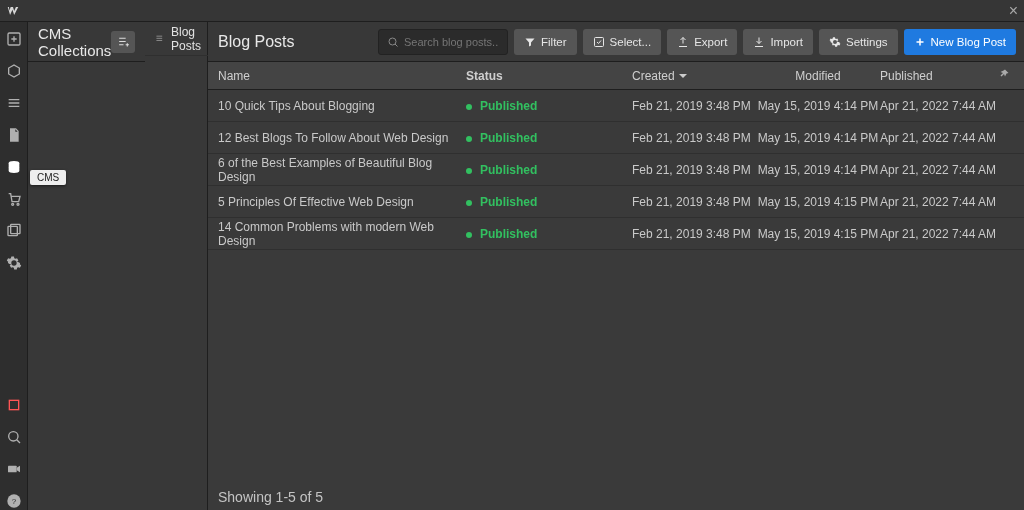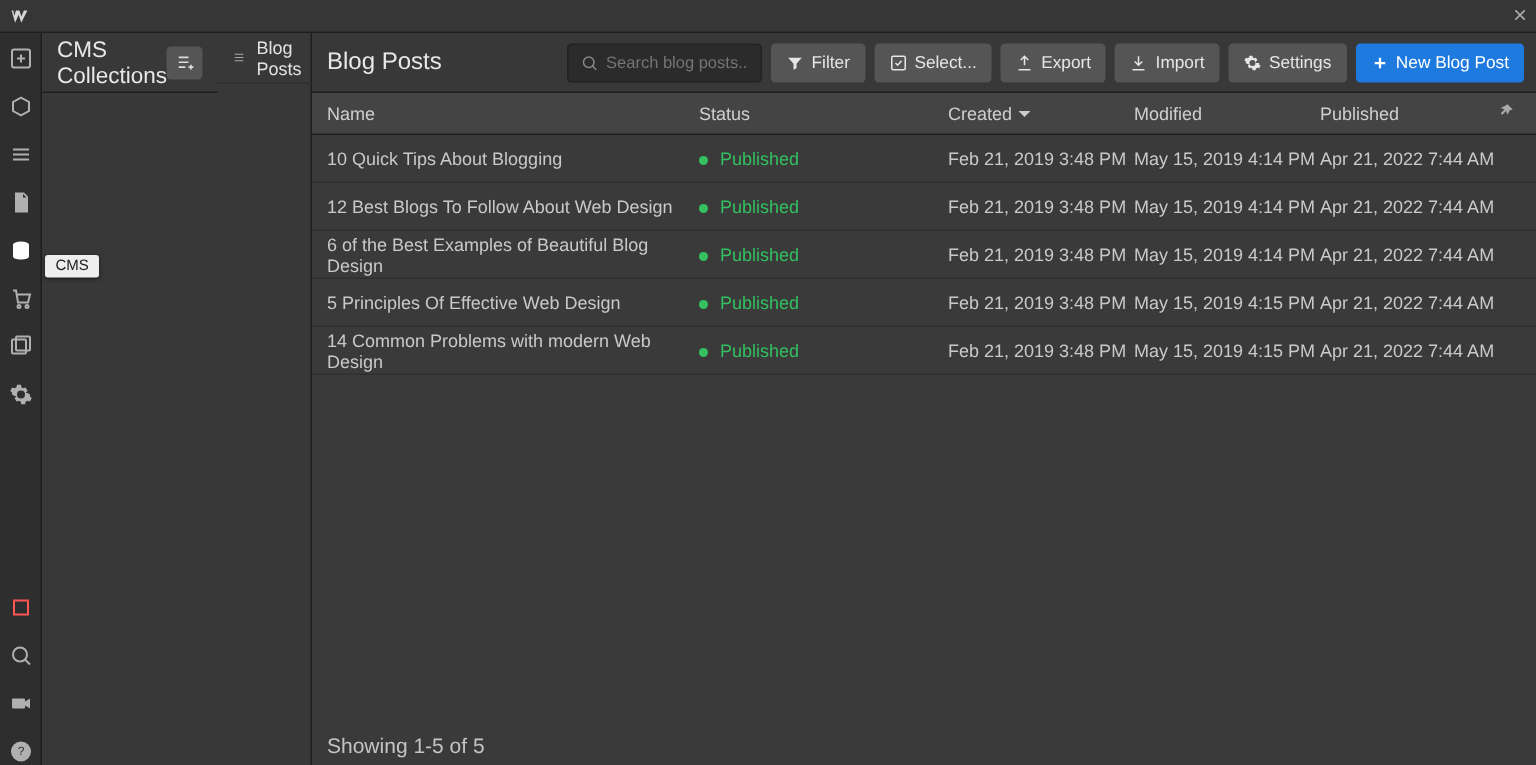--- a/index.html
+++ b/index.html
@@ -30,23 +30,23 @@
   .toolbar { height: 40px; display: flex; align-items: center; padding: 0 8px; border-bottom: 1px solid #1e1e1e; gap: 6px; background: #383838; }
   .toolbar h2 { font-size: 16px; font-weight: 400; color: #e8e8e8; margin-right: auto; padding-left: 2px; }
   .search { display: flex; align-items: center; background: #2b2b2b; border: 1px solid #222; border-radius: 3px; height: 26px; padding: 0 8px; width: 130px; color: #888; }
   .search svg { width: 12px; height: 12px; margin-right: 5px; flex: none; }
   .search input { background: transparent; border: none; outline: none; color: #ccc; font-size: 11px; width: 100%; }
   .tbtn { height: 26px; padding: 0 10px; background: #555; border-radius: 3px; display: flex; align-items: center; gap: 5px; color: #e6e6e6; font-size: 11.5px; cursor: pointer; border: none; }
   .tbtn.primary { background: #1f7ae0; color: #fff; }
   .tbtn svg { width: 12px; height: 12px; }
   .table-head { height: 28px; background: #444; display: flex; align-items: center; padding: 0 10px 0 10px; border-bottom: 1px solid #1e1e1e; color: #cfcfcf; font-weight: 500; }
   .col-name { flex: 0 0 248px; }
-  .col-status { flex: 0 0 166px; }
+  .col-status { flex: 0 0 166px; font-weight: bold; }
   .col-created { flex: 0 0 124px; display: flex; align-items: center; gap: 4px; cursor: pointer; }
-  .col-modified { flex: 0 0 124px; }
+  .col-modified { flex: 0 0 124px; text-align: center; }
   .col-published { flex: 1; }
   .col-pin { flex: 0 0 16px; color: #aaa; cursor: pointer; }
   .rows { flex: 1; overflow: auto; }
   .row { height: 32px; display: flex; align-items: center; padding: 0 10px; border-bottom: 1px solid #2f2f2f; color: #c9c9c9; cursor: pointer; }
   .status-dot { width: 6px; height: 6px; border-radius: 50%; background: #32c060; display: inline-block; margin-right: 8px; }
   .status-text { color: #32c060; }
   .caret { display: inline-block; width: 0; height: 0; border-left: 4px solid transparent; border-right: 4px solid transparent; border-top: 4px solid #ccc; }
   .footer { height: 28px; display: flex; align-items: center; padding: 0 10px; color: #c4c4c4; font-size: 14px; border-top: 1px solid transparent; }
 </style>
 </head>

